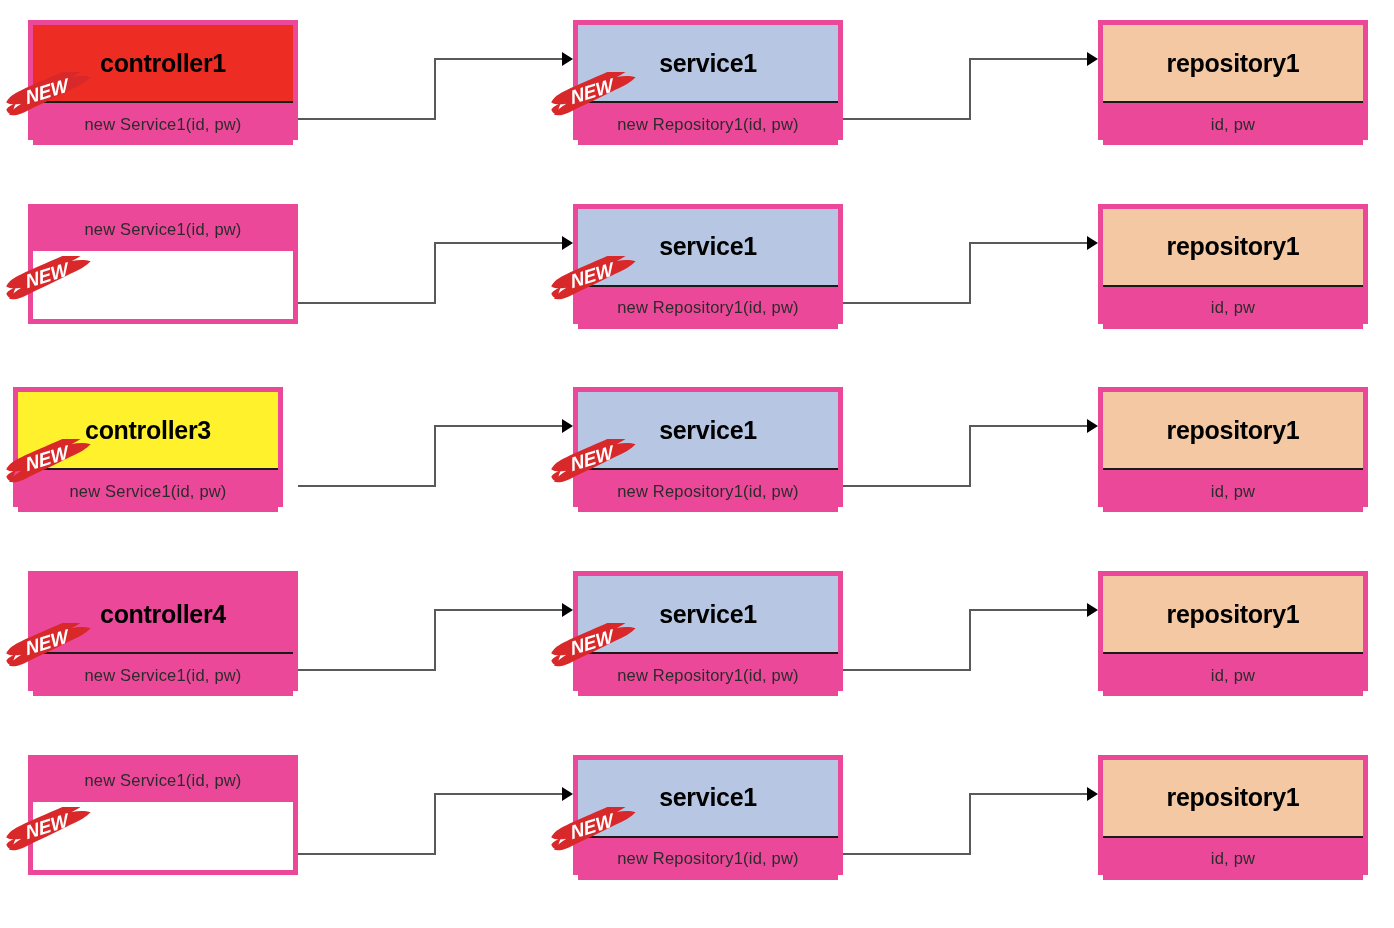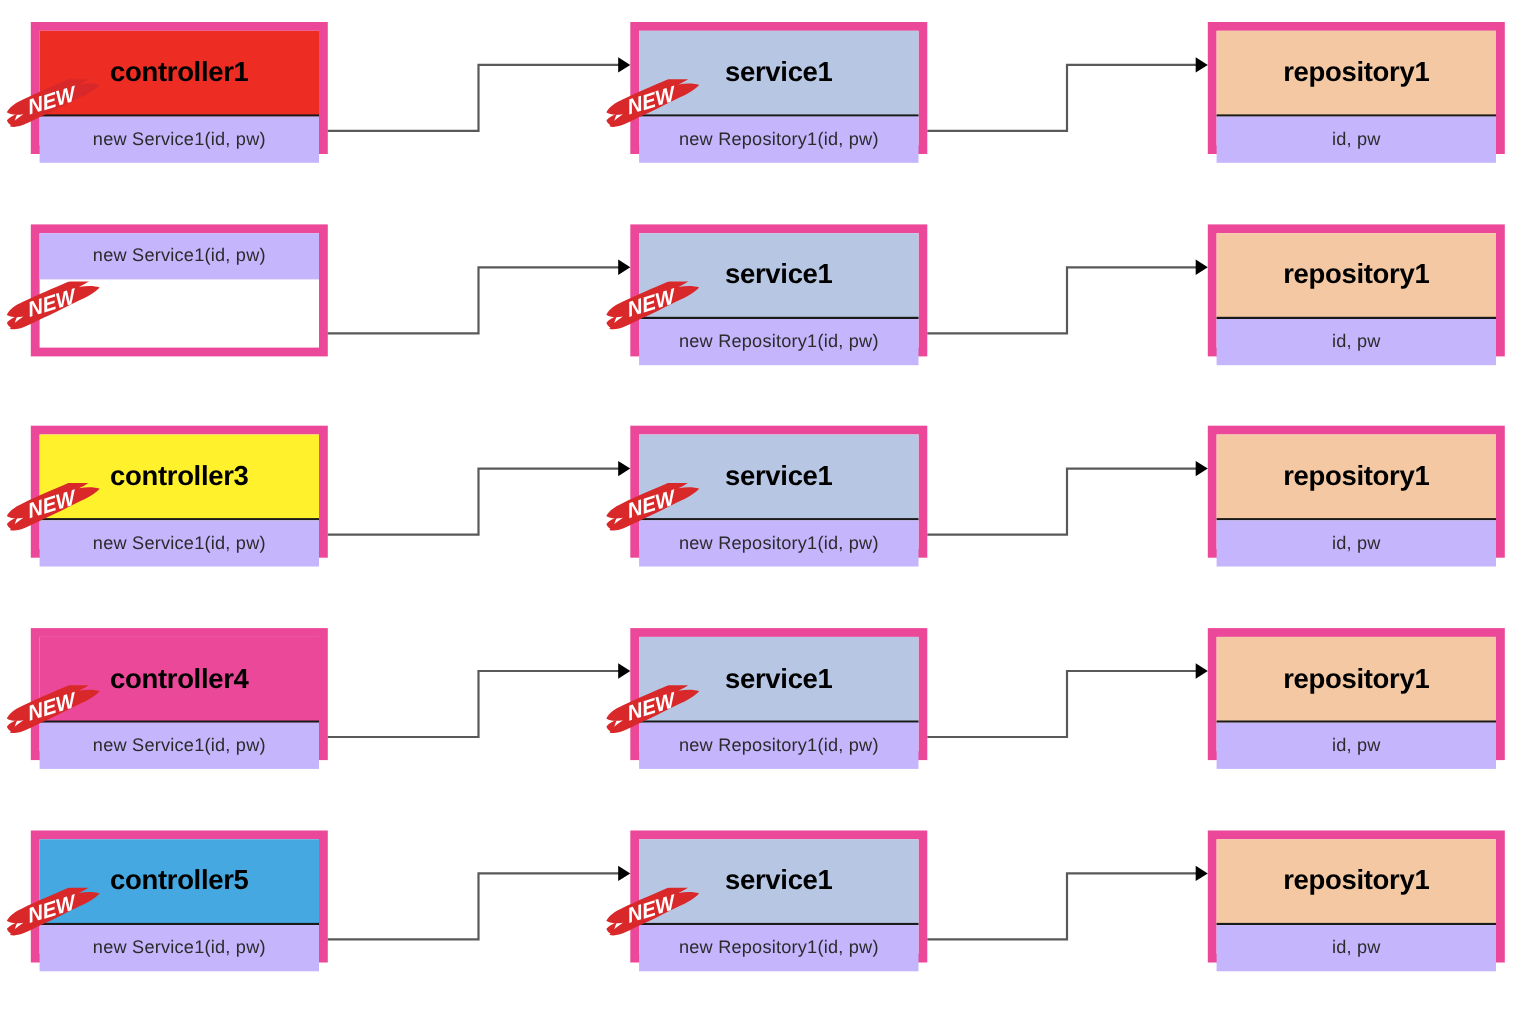--- a/index.html
+++ b/index.html
@@ -19,21 +19,21 @@
     position: absolute;
     left: 0; top: 0;
     width: 1394px;
     height: 928px;
   }
 
   
   .node {
     position: absolute;
     box-sizing: border-box;
-    border: 8px solid #ec4899;
+    border: 5px solid #ec4899;
     background: #ffffff;
     text-align: center;
   }
   .node .head {
     box-sizing: border-box;
     height: 78px;
     border-bottom: 2px solid #1a1a1a;
     display: flex;
     align-items: center;
     justify-content: center;
@@ -43,21 +43,21 @@
     letter-spacing: -0.3px;
   }
   .node .body {
     box-sizing: border-box;
     height: 42px;
     display: flex;
     align-items: center;
     justify-content: center;
     font-size: 16.5px;
     color: #2b2b2b;
-    background: #c4b5fd;
+    background: #ec4899;
     letter-spacing: 0.2px;
   }
 
   
   .new-badge {
     position: absolute;
     width: 92px;
     height: 46px;
     pointer-events: none;
     z-index: 30;
@@ -160,21 +160,21 @@
         <polyline points="4,72 141,72 141,12 270,12" fill="none" stroke="#595959" stroke-width="2"></polyline>
         <polygon points="268,5 279,12 268,19" fill="#000000"></polygon>
       </svg>
     </div>
     <div class="connector" style="left: 839px; top: 414.4px; width: 265px; height: 84px;">
       <svg width="265" height="84" xmlns="http://www.w3.org/2000/svg">
         <polyline points="4,72 131,72 131,12 250,12" fill="none" stroke="#595959" stroke-width="2"></polyline>
         <polygon points="248,5 259,12 248,19" fill="#000000"></polygon>
       </svg>
     </div>
-    <div class="node" style="left: 28px; top: 387.4px; width: 270px; height: 120px;">
+    <div class="node" style="left: 13px; top: 387.4px; width: 270px; height: 120px;">
       <div class="head" style="background: rgb(255, 242, 45);">controller3</div>
       <div class="body">new Service1(id,  pw)</div>
     </div>
     <div class="new-badge" style="left: 4px; top: 439.4px;">
       <svg viewBox="0 0 92 46" xmlns="http://www.w3.org/2000/svg">
         <g transform="rotate(-17 46 23)">
           <path d="M2 17 C6 13 12 11 20 10 C34 8 52 6 70 4 C78 3 85 4 89 6 C86 9 80 11 72 12 C80 13 86 15 90 18 C85 21 77 23 67 24 C50 27 30 30 16 32 C9 33 4 32 1 30 C4 27 9 25 16 23 C9 22 4 20 2 17 Z" fill="#d8282a"></path>
           <path d="M0 24 C3 22 7 21 11 21 C8 24 6 27 5 31 C2 30 0 27 0 24 Z" fill="#d8282a"></path>
           <text x="46" y="25" text-anchor="middle" font-family="Liberation Sans, sans-serif" font-size="19" font-weight="bold" font-style="italic" fill="#ffffff" transform="skewX(-6)" dx="0">NEW</text>
         </g>
@@ -245,21 +245,20 @@
         <polygon points="268,5 279,12 268,19" fill="#000000"></polygon>
       </svg>
     </div>
     <div class="connector" style="left: 839px; top: 781.8px; width: 265px; height: 84px;">
       <svg width="265" height="84" xmlns="http://www.w3.org/2000/svg">
         <polyline points="4,72 131,72 131,12 250,12" fill="none" stroke="#595959" stroke-width="2"></polyline>
         <polygon points="248,5 259,12 248,19" fill="#000000"></polygon>
       </svg>
     </div>
     <div class="node" style="left: 28px; top: 754.8px; width: 270px; height: 120px;">
-      <div class="head" style="background: rgb(69, 168, 224);">controller5</div>
       <div class="body">new Service1(id,  pw)</div>
     </div>
     <div class="new-badge" style="left: 4px; top: 806.8px;">
       <svg viewBox="0 0 92 46" xmlns="http://www.w3.org/2000/svg">
         <g transform="rotate(-17 46 23)">
           <path d="M2 17 C6 13 12 11 20 10 C34 8 52 6 70 4 C78 3 85 4 89 6 C86 9 80 11 72 12 C80 13 86 15 90 18 C85 21 77 23 67 24 C50 27 30 30 16 32 C9 33 4 32 1 30 C4 27 9 25 16 23 C9 22 4 20 2 17 Z" fill="#d8282a"></path>
           <path d="M0 24 C3 22 7 21 11 21 C8 24 6 27 5 31 C2 30 0 27 0 24 Z" fill="#d8282a"></path>
           <text x="46" y="25" text-anchor="middle" font-family="Liberation Sans, sans-serif" font-size="19" font-weight="bold" font-style="italic" fill="#ffffff" transform="skewX(-6)" dx="0">NEW</text>
         </g>
       </svg>

